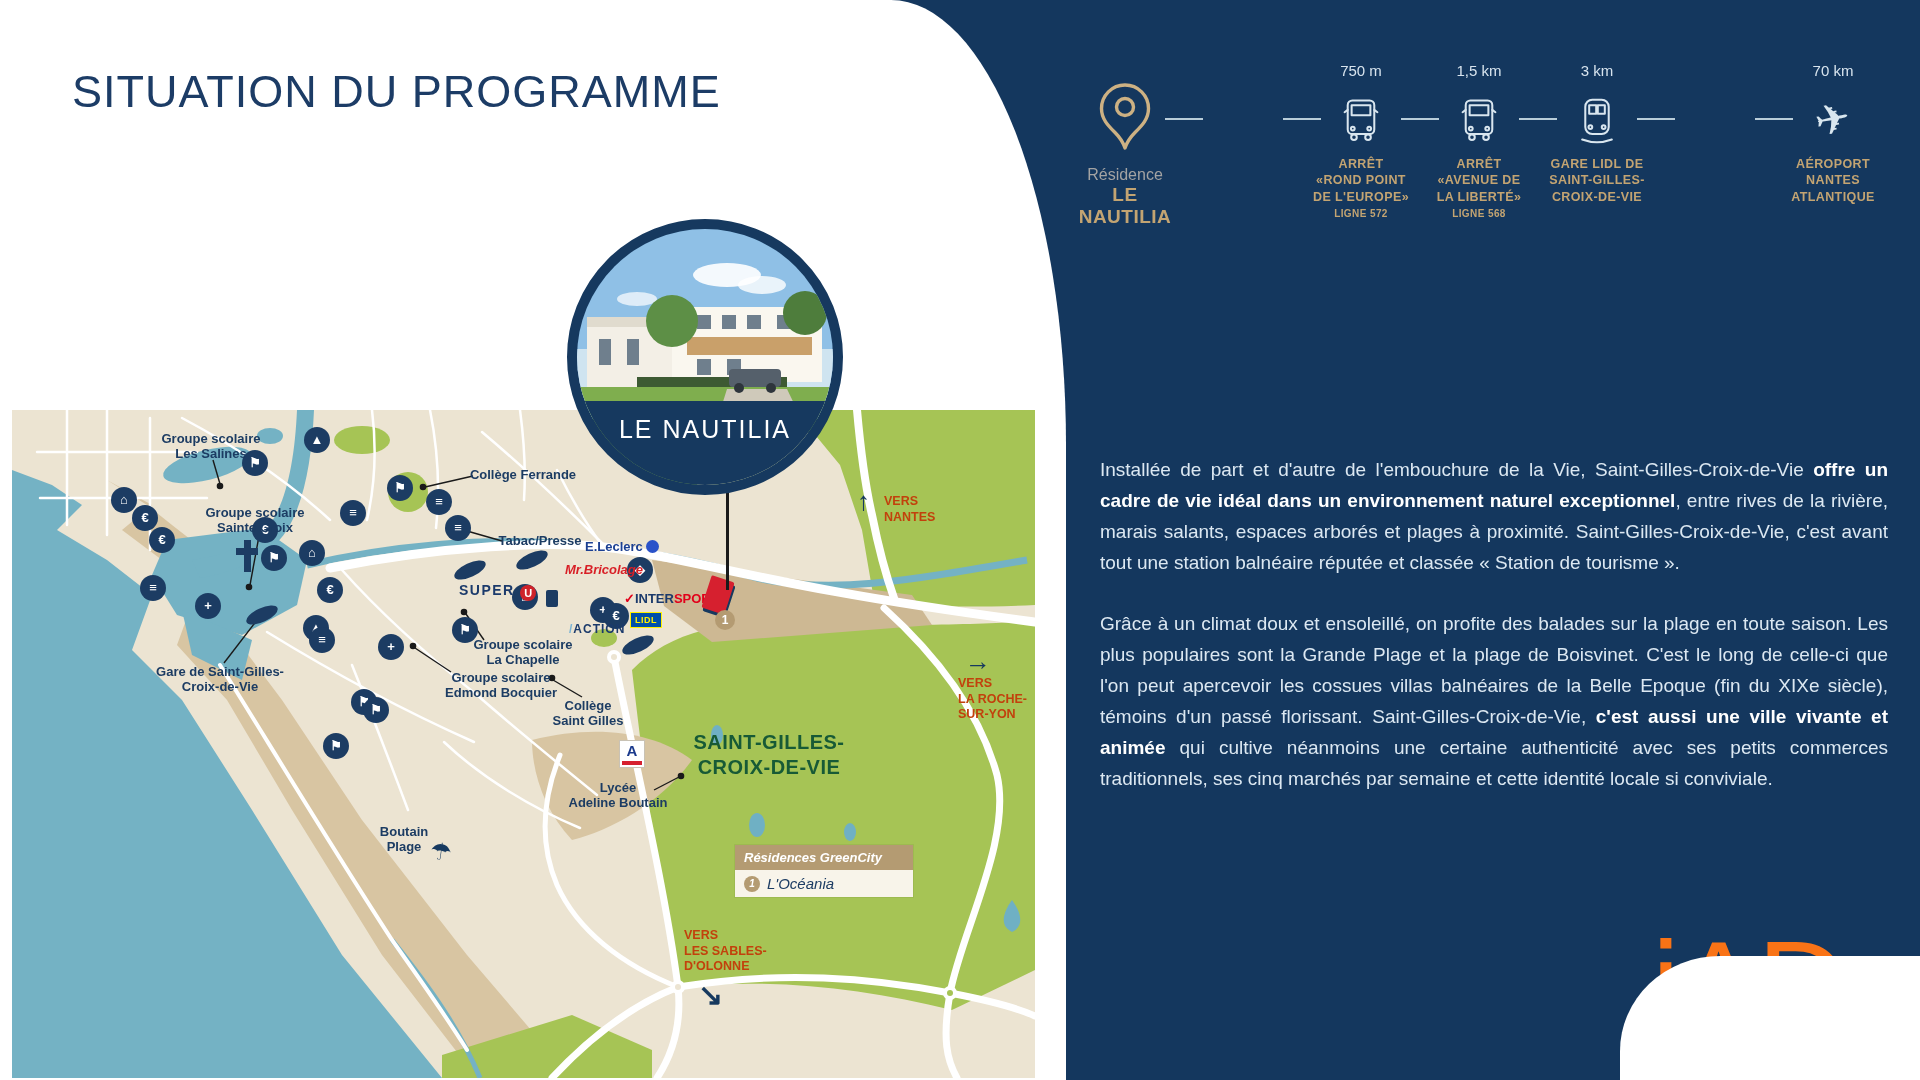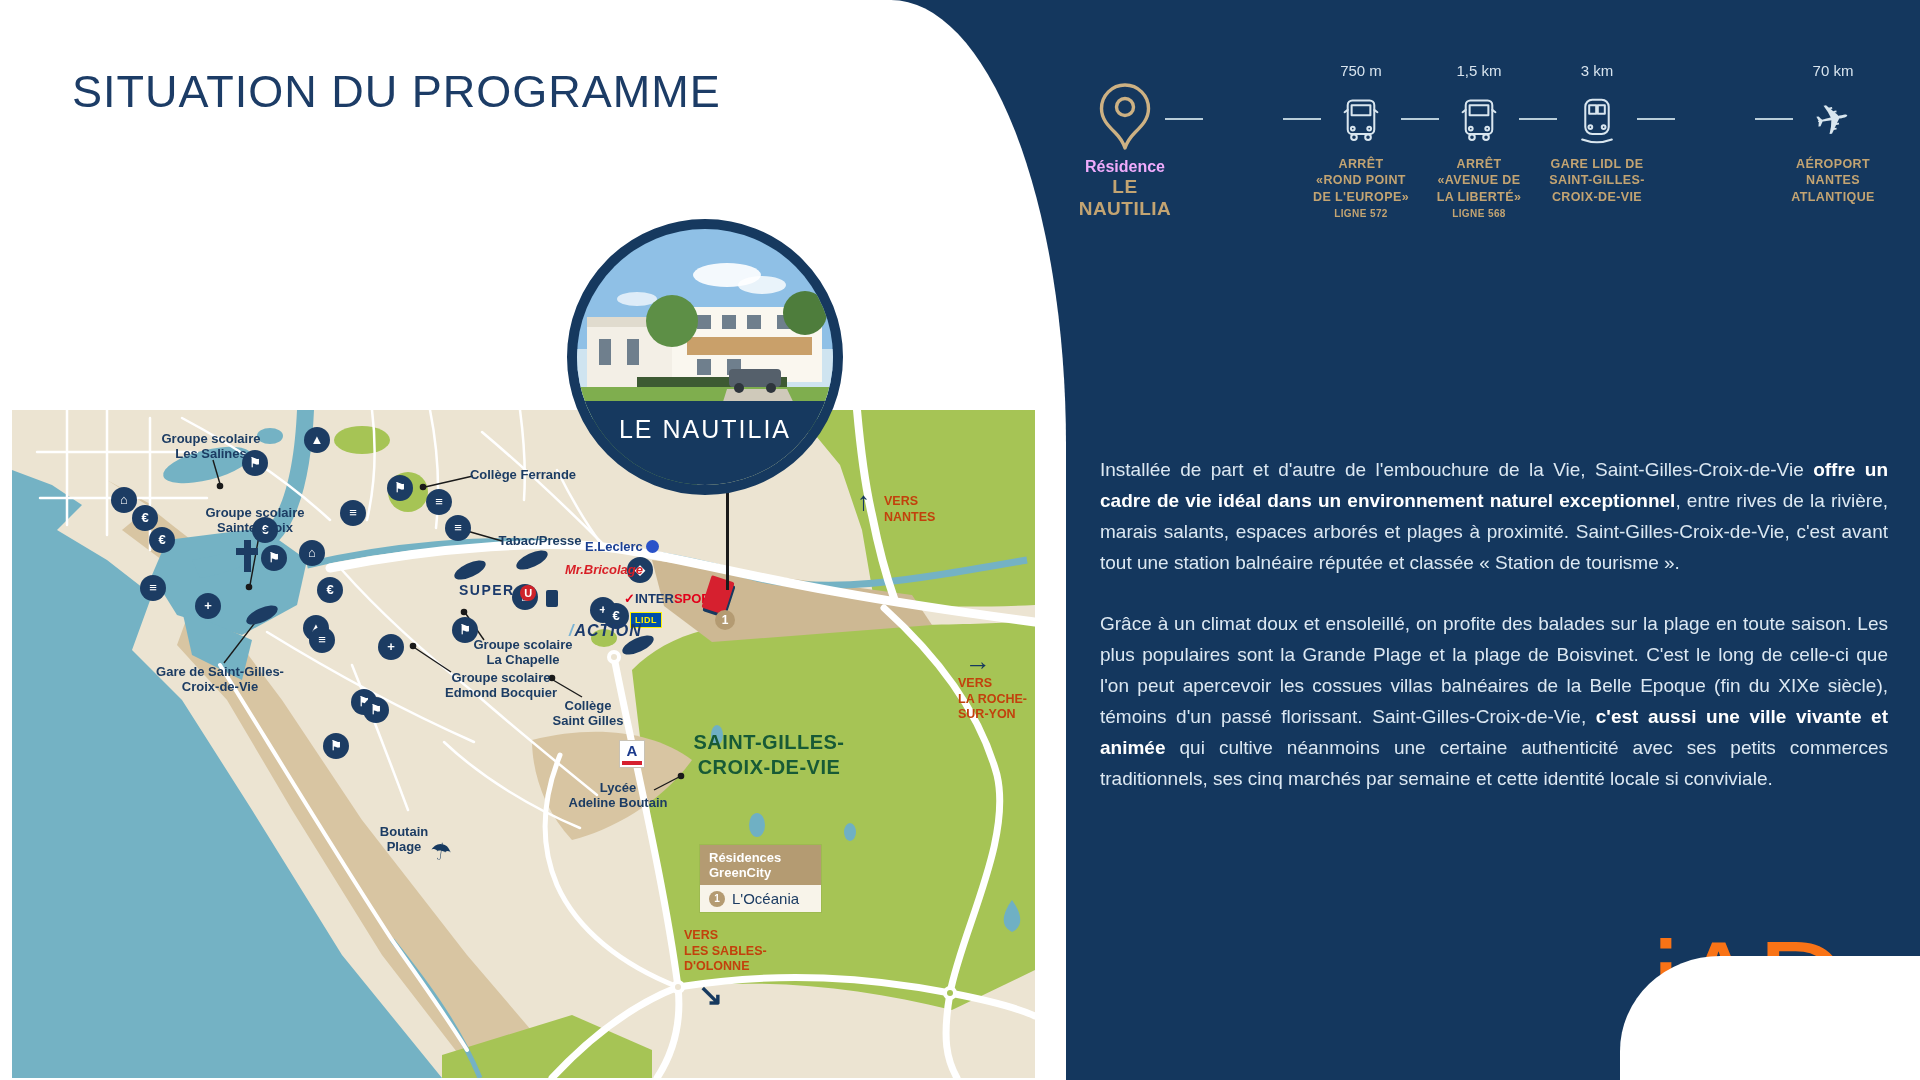--- a/index.html
+++ b/index.html
@@ -12,21 +12,21 @@
               color:#1c3c66;font-weight:400;z-index:2;}
   
   #transport{position:absolute;left:1066px;top:62px;width:830px;height:180px;z-index:3;}
   .tcol{position:absolute;top:0;width:118px;text-align:center;}
   .tdist{height:20px;font-size:15px;color:#d8e4ee;}
   .ticn{margin-top:8px;height:60px;display:flex;align-items:center;justify-content:center;}
   .tcap{margin-top:6px;font-size:12.5px;font-weight:bold;line-height:1.3;letter-spacing:.4px;
         color:#c3a472;white-space:pre-line;}
   .tsub{margin-top:3px;font-size:10px;font-weight:bold;color:#c3a472;letter-spacing:.4px;}
   .tline{position:absolute;top:56px;height:2px;background:#b9cdd9;width:38px;}
-  .rescap1{margin-top:2px;font-size:16px;font-weight:bold;color:#f0abfc;}
+  .rescap1{margin-top:10px;font-size:16px;font-weight:normal;color:#a3a3a3;}
   .rescap2{font-size:19px;font-weight:bold;color:#c3a472;letter-spacing:.5px;}
   .plane-glyph{font-size:42px;color:#d9e6ef;transform:rotate(-12deg);line-height:1;}
   
   #article{position:absolute;left:1100px;top:438px;width:788px;z-index:3;
            font-size:19px;line-height:31px;color:#dce8f2;text-align:justify;}
   #article p{margin:16px 0 30px 0;}
   .b{font-weight:bold;color:#ffffff;}
   
   #map{position:absolute;left:12px;top:410px;width:1023px;height:668px;background:#ece4d2;z-index:2;}
   .mlabel{position:absolute;transform:translateX(-50%);text-align:center;white-space:pre-line;
@@ -34,21 +34,21 @@
   .poi{position:absolute;transform:translate(-50%,-50%);width:26px;height:26px;border-radius:50%;
        background:#1c3c63;color:#fff;font-size:13px;font-weight:bold;line-height:26px;text-align:center;}
   .bread{position:absolute;transform:translate(-50%,-50%) rotate(-25deg);width:34px;height:14px;
          border-radius:50%;background:#1c3c63;}
   .dirtext{position:absolute;white-space:pre-line;font-size:12.5px;font-weight:bold;
            line-height:1.25;color:#c2410c;}
   .dirarrow{position:absolute;font-weight:bold;color:#16395f;line-height:1;}
   #city-label{position:absolute;left:757px;top:320px;transform:translateX(-50%);text-align:center;
               white-space:pre-line;font-size:20px;font-weight:bold;letter-spacing:.5px;
               line-height:1.25;color:#175a36;}
-  #legend{position:absolute;left:688px;top:435px;width:121px;box-shadow:0 0 0 1px rgba(0,0,0,.05);}
+  #legend{position:absolute;left:723px;top:435px;width:178px;box-shadow:0 0 0 1px rgba(0,0,0,.05);font-style:italic;}
   #legend-head{background:#b49b72;color:#fff;font-size:13px;font-weight:bold;padding:5px 9px;}
   #legend-body{background:#f8f4ea;padding:5px 9px;display:flex;align-items:center;gap:7px;}
   .num-badge{width:16px;height:16px;border-radius:50%;background:#b49b72;color:#fff;
              font-size:10px;font-weight:bold;line-height:16px;text-align:center;flex:0 0 auto;}
   #legend-item{color:#1c3c63;font-size:15px;}
   #road-badge{position:absolute;left:713px;top:210px;transform:translate(-50%,-50%);
               width:20px;height:20px;border-radius:50%;background:#b49b72;color:#fff;
               font-size:12px;font-weight:bold;line-height:20px;text-align:center;}
   
   .brand{position:absolute;font-weight:bold;white-space:nowrap;}
@@ -342,21 +342,21 @@
   <div class="brand" style="left:447px;top:172px;color:#1b3a6b;font-size:14px;letter-spacing:1.5px">
     <span>SUPER</span>
     <span style="display:inline-block;width:16px;height:16px;border-radius:50%;background:#cf2229;color:#fff;font-size:11px;line-height:16px;text-align:center;letter-spacing:0;vertical-align:-2px">U</span>
   </div>
   <div class="brand" style="left:612px;top:181px;font-size:13px">
     <span style="color:#e2001a">✓</span><span style="color:#1b3a6b">INTER</span><span style="color:#e2001a">SPORT</span>
   </div>
   <div class="brand" style="left:618px;top:199px">
     <span id="lidl-box">LIDL</span>
   </div>
-  <div class="brand" style="left:557px;top:212px;color:#1b3a6b;font-size:16px;font-style:italic;letter-spacing:1px">
+  <div class="brand" style="left:557px;top:212px;color:#1b3a6b;font-size:12px;letter-spacing:1px">
     <span style="color:#7ab3d4">/</span><span>ACTION</span>
   </div>
   <div id="aldi">
     <div class="a">A</div>
     <div class="bar"></div>
   </div>
 
   <div id="city-label">SAINT-GILLES-
 CROIX-DE-VIE</div>
 

